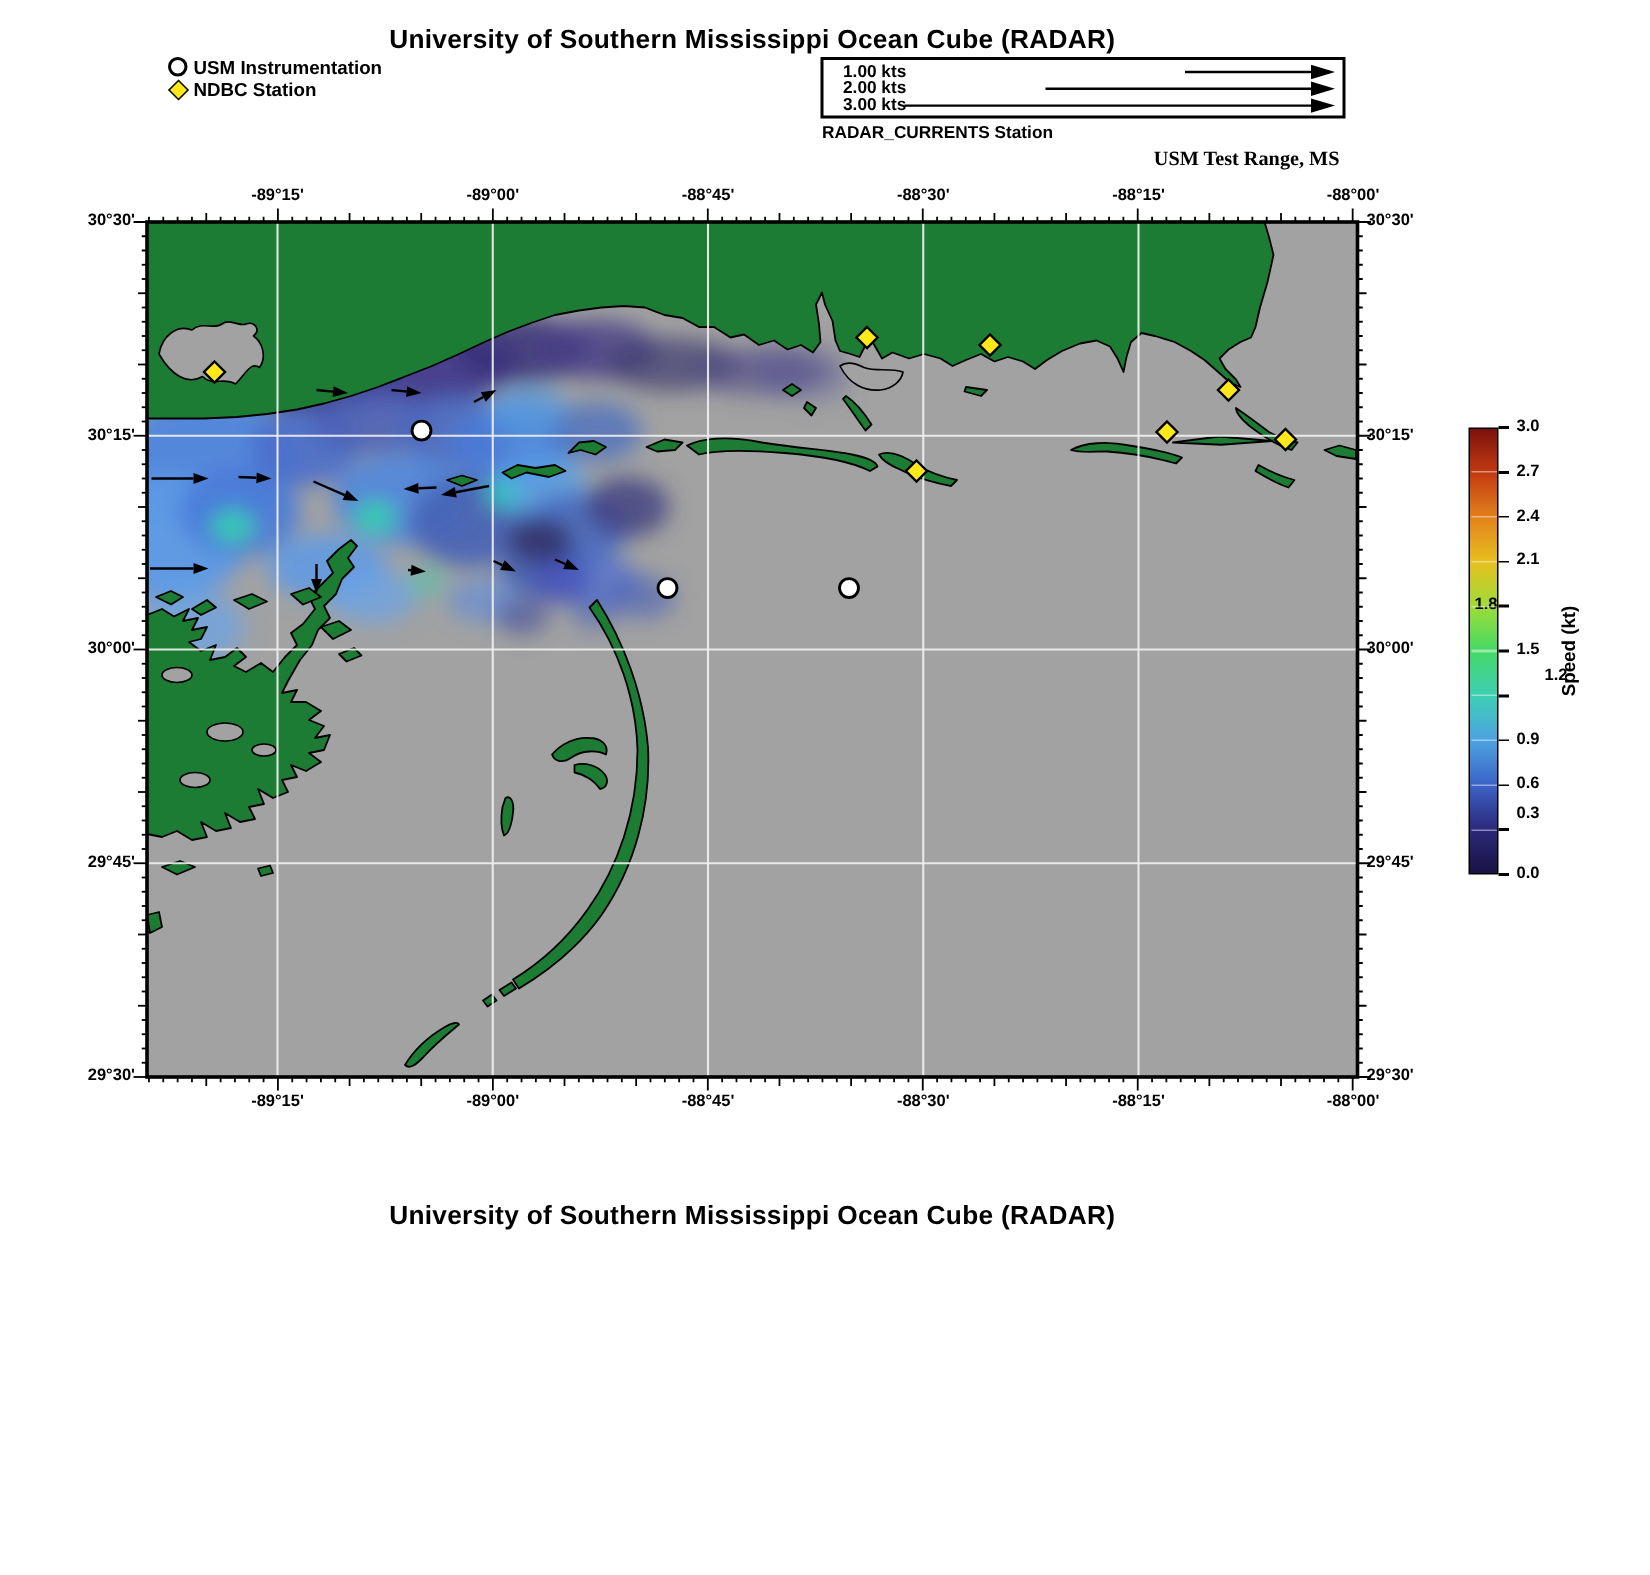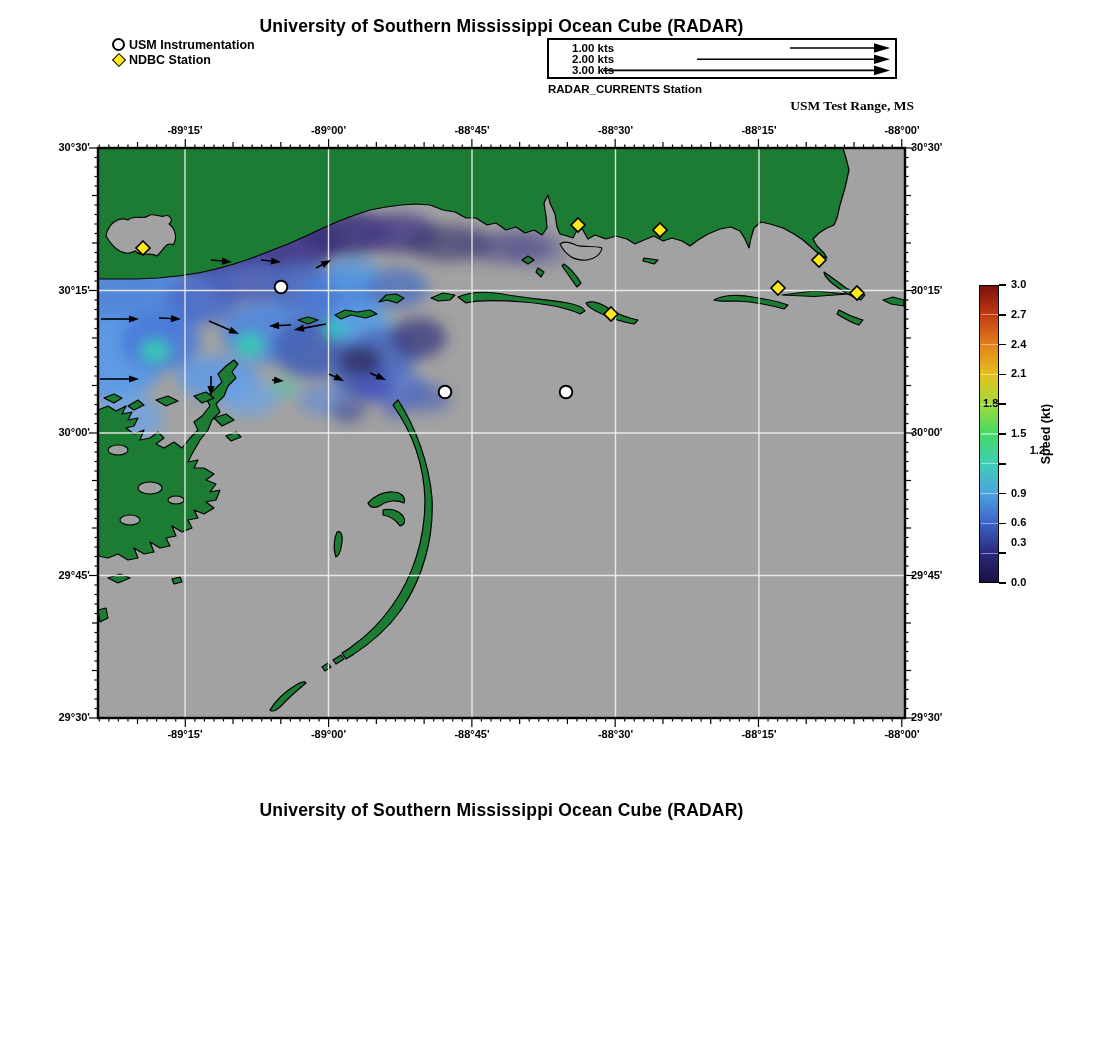--- a/index.html
+++ b/index.html
@@ -4,33 +4,33 @@
 <style>
   html,body{margin:0;padding:0;background:#fff;}
   #page{position:relative;width:1100px;height:1050px;background:#fff;overflow:hidden;
         font-family:"Liberation Sans",sans-serif;color:#000;}
   .fig-title{position:absolute;left:98px;width:807px;text-align:center;
              font:700 17.5px "Liberation Sans",sans-serif;letter-spacing:.2px;}
   #title-top{top:16px;}
   #title-bottom{top:800px;}
   #subtitle{position:absolute;left:98px;width:807px;top:100px;text-align:center;
             font:700 16.5px "Liberation Serif",serif;}
-  #region-label{position:absolute;left:712px;width:202px;top:98px;text-align:right;
+  #region-label{position:absolute;left:691px;width:202px;top:98px;text-align:right;
                 font:700 13.5px "Liberation Serif",serif;}
   
   #legend{position:absolute;left:111px;top:37px;}
   .leg-row{display:flex;align-items:center;height:15px;}
   .leg-ic{width:15px;display:flex;justify-content:center;align-items:center;}
   .leg-circle{width:9px;height:9px;border:2px solid #000;border-radius:50%;background:#fff;}
   .leg-diamond{width:8px;height:8px;border:1.8px solid #000;transform:rotate(45deg);background:var(--station_fill,#ffe81a);}
   .leg-label{font:700 12.5px "Liberation Sans",sans-serif;margin-left:3px;}
   
   #vecbox{position:absolute;left:547px;top:38px;width:350px;height:41px;border:2.2px solid #000;
           background:#fff;box-sizing:border-box;}
-  .vec-label{position:absolute;left:23px;font:700 11.5px "Liberation Sans",sans-serif;line-height:11px;}
+  .vec-label{position:absolute;left:13px;font:700 11.5px "Liberation Sans",sans-serif;line-height:11px;}
   #vecsvg{position:absolute;left:0;top:0;}
   #vecsvg line{stroke:#000;stroke-width:1.6;}
   #vecsvg polygon{fill:#000;}
   #vec-caption{position:absolute;left:548px;top:83px;font:700 11.5px "Liberation Sans",sans-serif;}
   
   #mapsvg{position:absolute;left:86px;top:136px;}
   .sea{fill:var(--sea,#a2a2a2);}
   .land{fill:var(--land,#1d7c34);stroke:var(--coast,#000);stroke-width:1.2;stroke-linejoin:round;}
   .carve{fill:var(--sea,#a2a2a2);stroke:var(--coast,#000);stroke-width:1.1;stroke-linejoin:round;}
   #grid line{stroke:var(--grid,#efefef);stroke-width:1.4;opacity:.92;}

